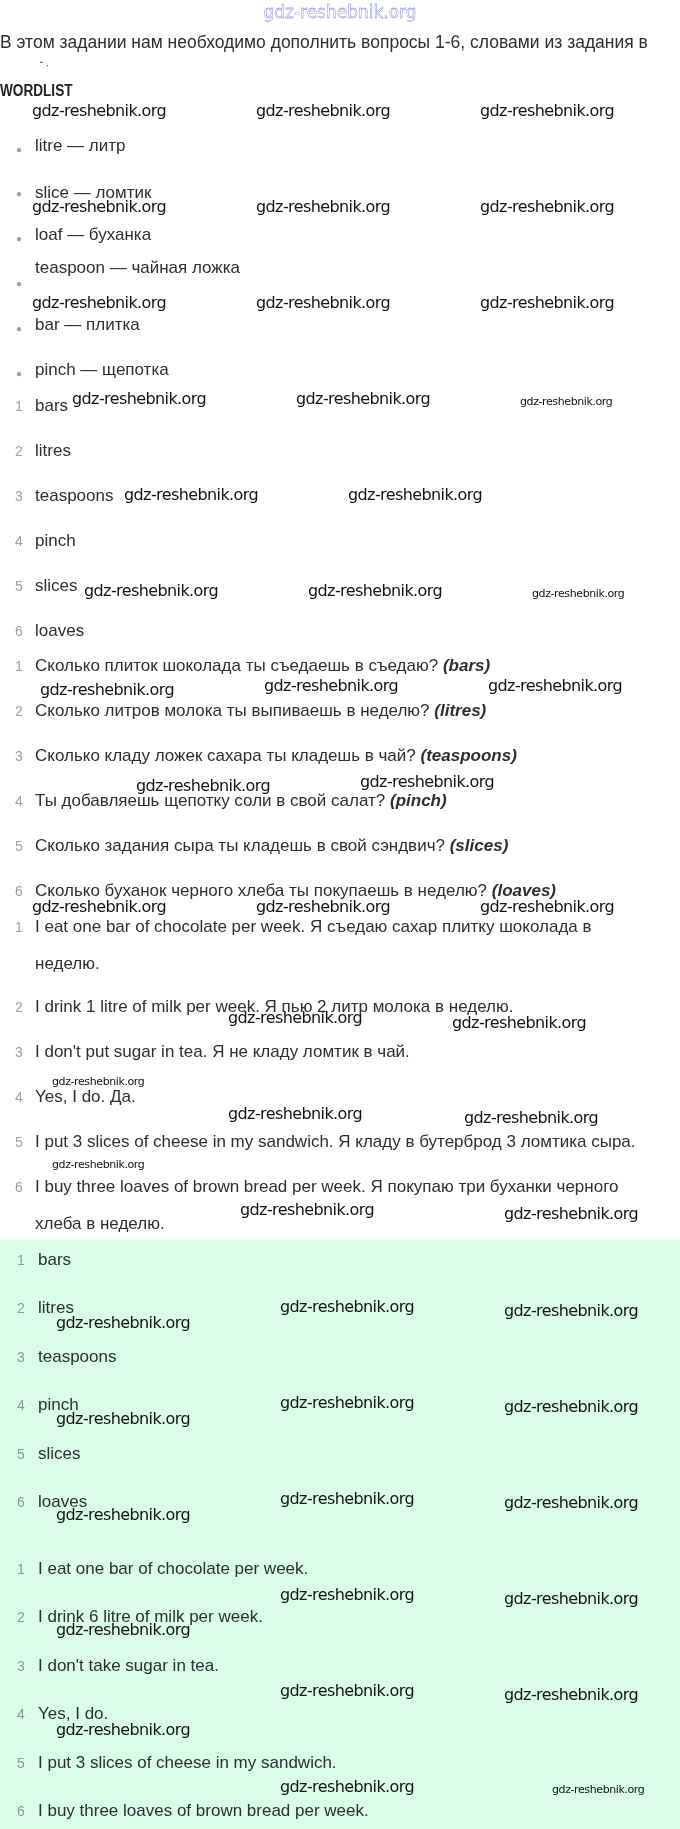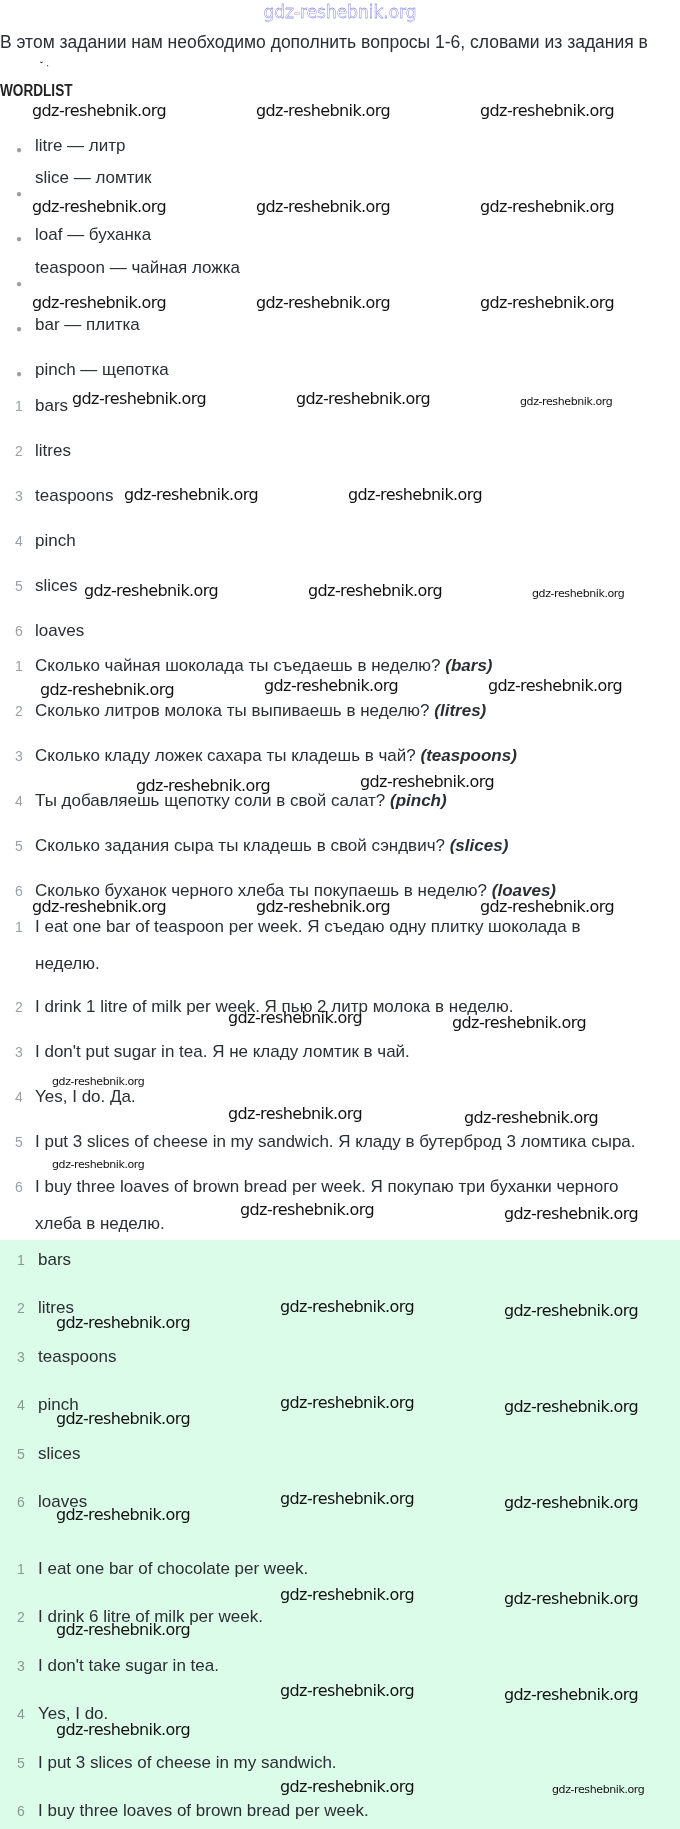--- a/index.html
+++ b/index.html
@@ -28,21 +28,21 @@
 
 <div class="abs site-logo">gdz-reshebnik.org</div>
 <div class="abs intro">В этом задании нам необходимо дополнить вопросы 1-6, словами из задания в</div>
 <div class="abs intro-cut">˘ ·</div>
 <div class="abs section-head">WORDLIST</div>
 
 <div>
   <span class="abs bullet" style="top:144px">●</span>
   <span class="abs item-text" style="top:136px">litre — литр</span>
   <span class="abs bullet" style="top:188px">●</span>
-  <span class="abs item-text" style="top:168px">slice — ломтик</span>
+  <span class="abs item-text" style="top:183px">slice — ломтик</span>
   <span class="abs bullet" style="top:233px">●</span>
   <span class="abs item-text" style="top:225px">loaf — буханка</span>
   <span class="abs bullet" style="top:278px">●</span>
   <span class="abs item-text" style="top:258px">teaspoon — чайная ложка</span>
   <span class="abs bullet" style="top:323px">●</span>
   <span class="abs item-text" style="top:315px">bar — плитка</span>
   <span class="abs bullet" style="top:368px">●</span>
   <span class="abs item-text" style="top:360px">pinch — щепотка</span>
 </div>
 
@@ -56,36 +56,36 @@
   <span class="abs num" style="top:533px">4</span>
   <span class="abs item-text" style="top:531px">pinch</span>
   <span class="abs num" style="top:578px">5</span>
   <span class="abs item-text" style="top:576px">slices</span>
   <span class="abs num" style="top:623px">6</span>
   <span class="abs item-text" style="top:621px">loaves</span>
 </div>
 
 <div>
   <span class="abs num" style="top:658px">1</span>
-  <span class="abs item-text" style="top:656px"><span>Сколько чайная шоколада ты съедаешь в неделю?</span> <span class="bold-it">(bars)</span></span>
+  <span class="abs item-text" style="top:656px"><span>Сколько плиток шоколада ты съедаешь в съедаю?</span> <span class="bold-it">(bars)</span></span>
   <span class="abs num" style="top:703px">2</span>
   <span class="abs item-text" style="top:701px"><span>Сколько литров молока ты выпиваешь в неделю?</span> <span class="bold-it">(litres)</span></span>
   <span class="abs num" style="top:748px">3</span>
   <span class="abs item-text" style="top:746px"><span>Сколько кладу ложек сахара ты кладешь в чай?</span> <span class="bold-it">(teaspoons)</span></span>
   <span class="abs num" style="top:793px">4</span>
   <span class="abs item-text" style="top:791px"><span>Ты добавляешь щепотку соли в свой салат?</span> <span class="bold-it">(pinch)</span></span>
   <span class="abs num" style="top:838px">5</span>
   <span class="abs item-text" style="top:836px"><span>Сколько задания сыра ты кладешь в свой сэндвич?</span> <span class="bold-it">(slices)</span></span>
   <span class="abs num" style="top:883px">6</span>
   <span class="abs item-text" style="top:881px"><span>Сколько буханок черного хлеба ты покупаешь в неделю?</span> <span class="bold-it">(loaves)</span></span>
 </div>
 
 <div>
   <span class="abs num" style="top:919px">1</span>
-  <span class="abs item-text" style="top:917px">I eat one bar of teaspoon per week. Я съедаю одну плитку шоколада в</span>
+  <span class="abs item-text" style="top:917px">I eat one bar of chocolate per week. Я съедаю сахар плитку шоколада в</span>
   <span class="abs item-text" style="top:954px">неделю.</span>
   <span class="abs num" style="top:999px">2</span>
   <span class="abs item-text" style="top:997px">I drink 1 litre of milk per week. Я пью 2 литр молока в неделю.</span>
   <span class="abs num" style="top:1044px">3</span>
   <span class="abs item-text" style="top:1042px">I don't put sugar in tea. Я не кладу ломтик в чай.</span>
   <span class="abs num" style="top:1089px">4</span>
   <span class="abs item-text" style="top:1087px">Yes, I do. Да.</span>
   <span class="abs num" style="top:1134px">5</span>
   <span class="abs item-text" style="top:1132px">I put 3 slices of cheese in my sandwich. Я кладу в бутерброд 3 ломтика сыра.</span>
   <span class="abs num" style="top:1179px">6</span>

